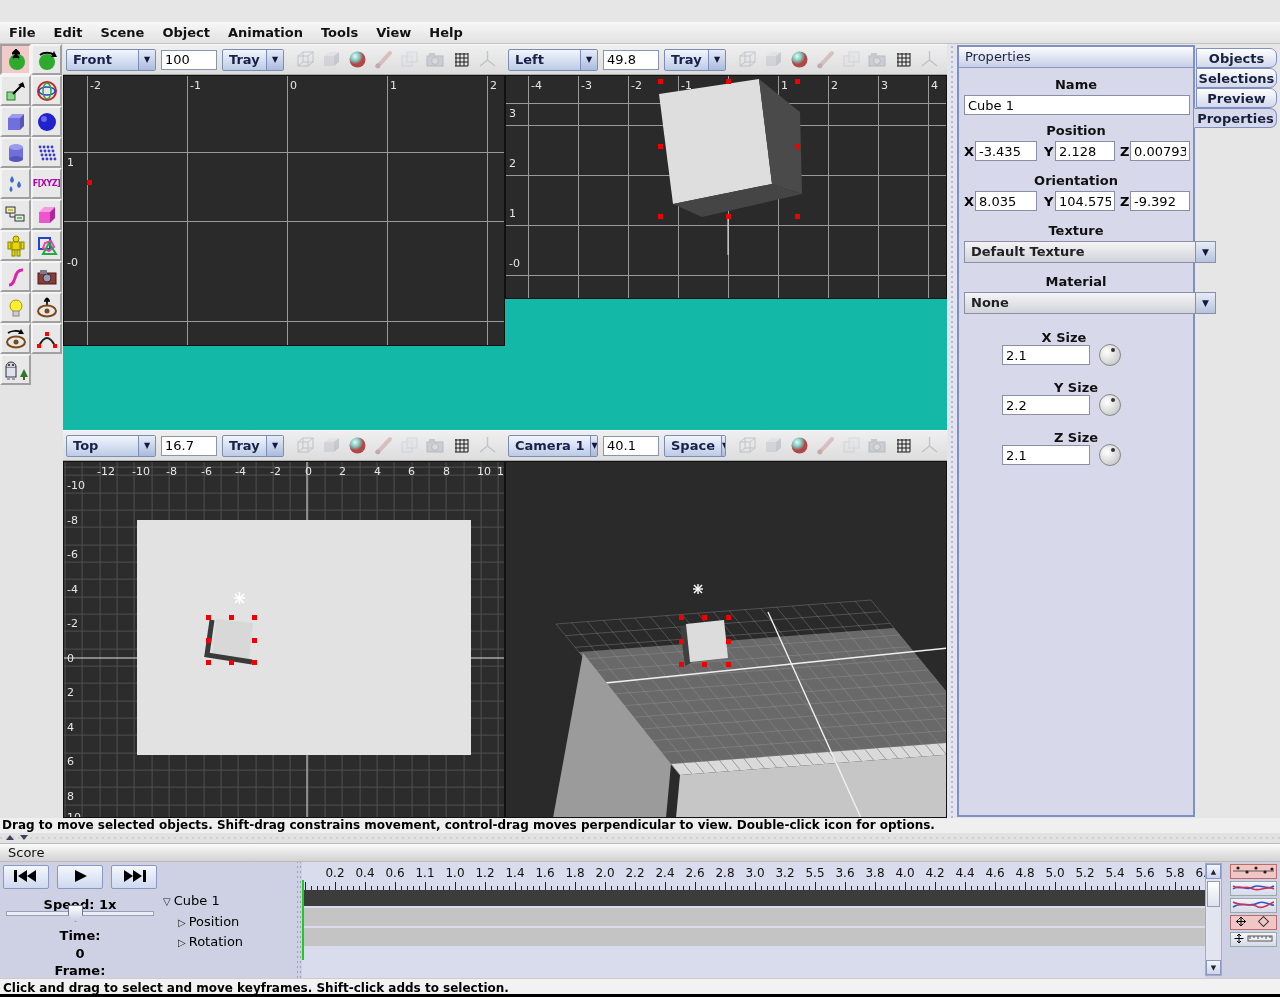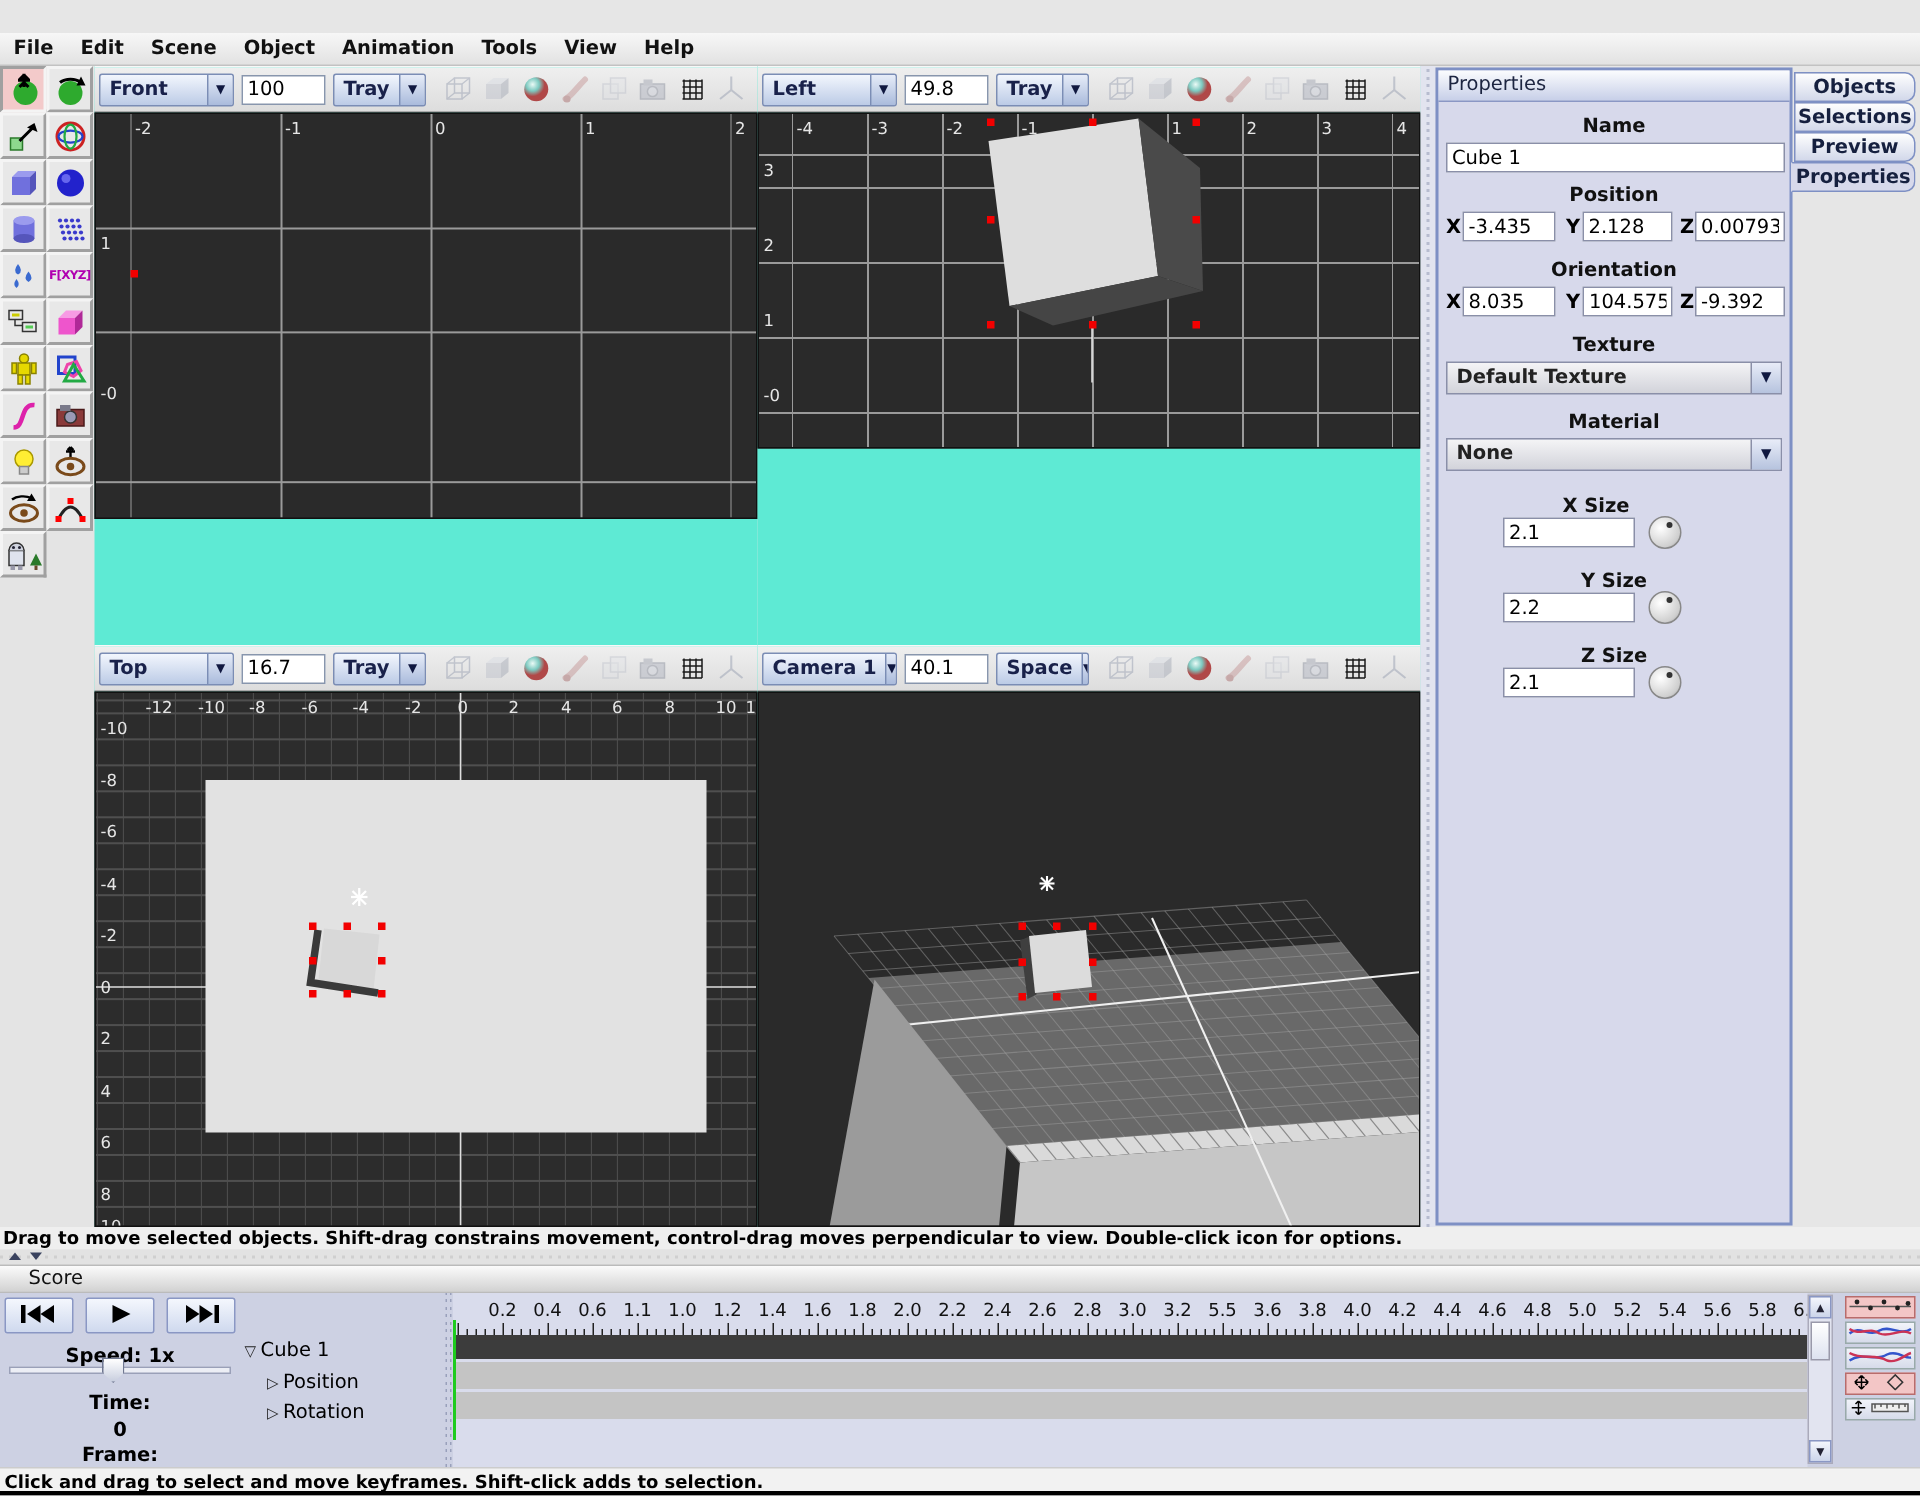--- a/index.html
+++ b/index.html
@@ -22,21 +22,21 @@
   .menu-item { font-weight:bold; font-size:13px; padding:0 9px; color:#111; }
   
   .toolbox { position:absolute; left:0; top:44px; width:63px; height:774px; background:#e4e4e4;
     display:grid; grid-template-columns:31px 31px; align-content:start; }
   .tool { width:31px; height:31px; background:#e8e8e8; border:2px outset #f4f4f4;
     display:flex; align-items:center; justify-content:center; }
   .tool.sel { background:#f3caca; border-style:inset; }
   .tool svg { display:block; }
   .ptool { font-size:8px; font-weight:bold; color:#b000b0; letter-spacing:-0.5px; }
   
-  .vp { position:absolute; background:#5eead4; }
+  .vp { position:absolute; background:#14b8a6; }
   .vp-toolbar { height:31px; background:linear-gradient(#efefef,#dddddd); border-top:1px solid #f8f8f8;
     border-bottom:1px solid #aaa; display:flex; align-items:center; padding:0 3px; gap:5px; }
   .dd { height:22px; display:flex; border:1px solid #7b8db5; border-radius:2px; overflow:hidden;
     background:linear-gradient(#f2f6fd,#bccbe6); }
   .dd-t { padding:2px 6px 0 6px; font-weight:bold; font-size:13px; color:#19214a; flex:1; white-space:nowrap; }
   .dd-a { width:17px; background:linear-gradient(#e6ecf8,#aabbdc); border-left:1px solid #7b8db5;
     font-size:8px; color:#101840; text-align:center; line-height:20px; }
   .vp-num { width:56px; height:20px; border:1px solid #8896ad; background:#fff; font-size:13px;
     padding:0 3px; font-family:"DejaVu Sans",sans-serif; }
   .vp-ics { display:flex; gap:6px; margin-left:6px; align-items:center; }
@@ -53,21 +53,21 @@
   .props { position:absolute; left:957px; top:45px; width:238px; height:772px;
     background:#d7d9eb; border:2px solid #7e90c4; }
   .props-header { height:21px; background:linear-gradient(#fbfcfe,#c7cfe8); border-bottom:1px solid #8a97c4;
     font-size:13px; color:#1c2440; padding:2px 0 0 6px; }
   .sec-label { text-align:center; font-weight:bold; font-size:13px; color:#111; }
   .pfield { border:1px solid #8a8fa8; background:#fff; font-size:13px; padding:0 3px; height:20px;
     font-family:"DejaVu Sans",sans-serif; }
   .xyz-row { position:absolute; left:0; width:234px; height:21px; }
   .xyz-row b { position:absolute; font-size:13px; }
   .xyz-row input { position:absolute; }
-  .pdd { position:absolute; left:5px; width:224px; height:22px; display:flex; border:1px solid #8a8fa8;
+  .pdd { position:absolute; left:5px; width:252px; height:22px; display:flex; border:1px solid #8a8fa8;
     background:linear-gradient(#f4f4f6,#d2d3da); }
   .pdd-t { flex:1; font-weight:bold; font-size:13px; padding:2px 0 0 6px; color:#222; }
   .pdd-a { width:20px; background:linear-gradient(#e8ecf8,#b6c3de); border-left:1px solid #8a8fa8;
     text-align:center; font-size:9px; line-height:20px; color:#101840; }
   .dial { position:absolute; width:22px; height:22px; border-radius:50%; border:1px solid #888;
     background:radial-gradient(circle at 7px 7px,#ffffff,#cfcfcf 70%,#9a9a9a); }
   .dial::after { content:""; position:absolute; left:11px; top:3px; width:4px; height:4px; border-radius:50%; background:#333; }
   .tabs { position:absolute; left:1196px; top:48px; width:84px; }
   .tab { width:81px; height:20px; margin-bottom:0; border:1px solid #7e90c4; border-radius:0 7px 7px 0;
     background:linear-gradient(#fefefe,#d2d8ea); font-weight:bold; font-size:13px; text-align:center;
@@ -78,21 +78,21 @@
     font-weight:bold; font-size:12px; color:#000; padding-left:2px; }
   .hsplit { position:absolute; left:0; top:833px; width:1280px; height:10px; background:#e2e2e2;
     background-image:repeating-linear-gradient(90deg,#cfcfcf 0 2px,transparent 2px 6px);
     background-size:100% 2px; background-position:0 4px; background-repeat:no-repeat; }
   .tri { position:absolute; top:2px; width:0; height:0; border-left:4px solid transparent; border-right:4px solid transparent; }
   .tri.up { border-bottom:5px solid #39425e; left:6px; }
   .tri.down { border-top:5px solid #39425e; left:20px; }
   
   .score-header { position:absolute; left:0; top:843px; width:1280px; height:19px;
     background:linear-gradient(#fbfbfb,#d2d2d2); border-top:1px solid #bbb; border-bottom:1px solid #bbb;
-    font-size:13px; padding:1px 0 0 19px; color:#111; }
+    font-size:13px; padding:1px 0 0 8px; color:#111; }
   .score-body { position:absolute; left:0; top:862px; width:1280px; height:116px; background:#cdd1e3; }
   .tbtn { position:absolute; top:3px; width:46px; height:24px; border:1px solid #8a97c4; border-radius:2px;
     background:linear-gradient(#f4f7fd,#cfd9ee); display:flex; align-items:center; justify-content:center; }
   .score-lab { position:absolute; font-weight:bold; font-size:13px; color:#000; text-align:center; width:160px; left:0; }
   .slider-track { position:absolute; left:6px; top:49px; width:148px; height:5px; background:#eceef5;
     border:1px solid #9aa0b8; }
   .slider-thumb { position:absolute; left:68px; top:43px; width:15px; height:17px;
     background:linear-gradient(#ffffff,#c8cede); border:1px solid #6f7florin90; border:1px solid #6f7790;
     clip-path:polygon(0 0,100% 0,100% 58%,50% 100%,0 58%); }
   .tree-item { position:absolute; font-size:13px; color:#000; white-space:nowrap; }

